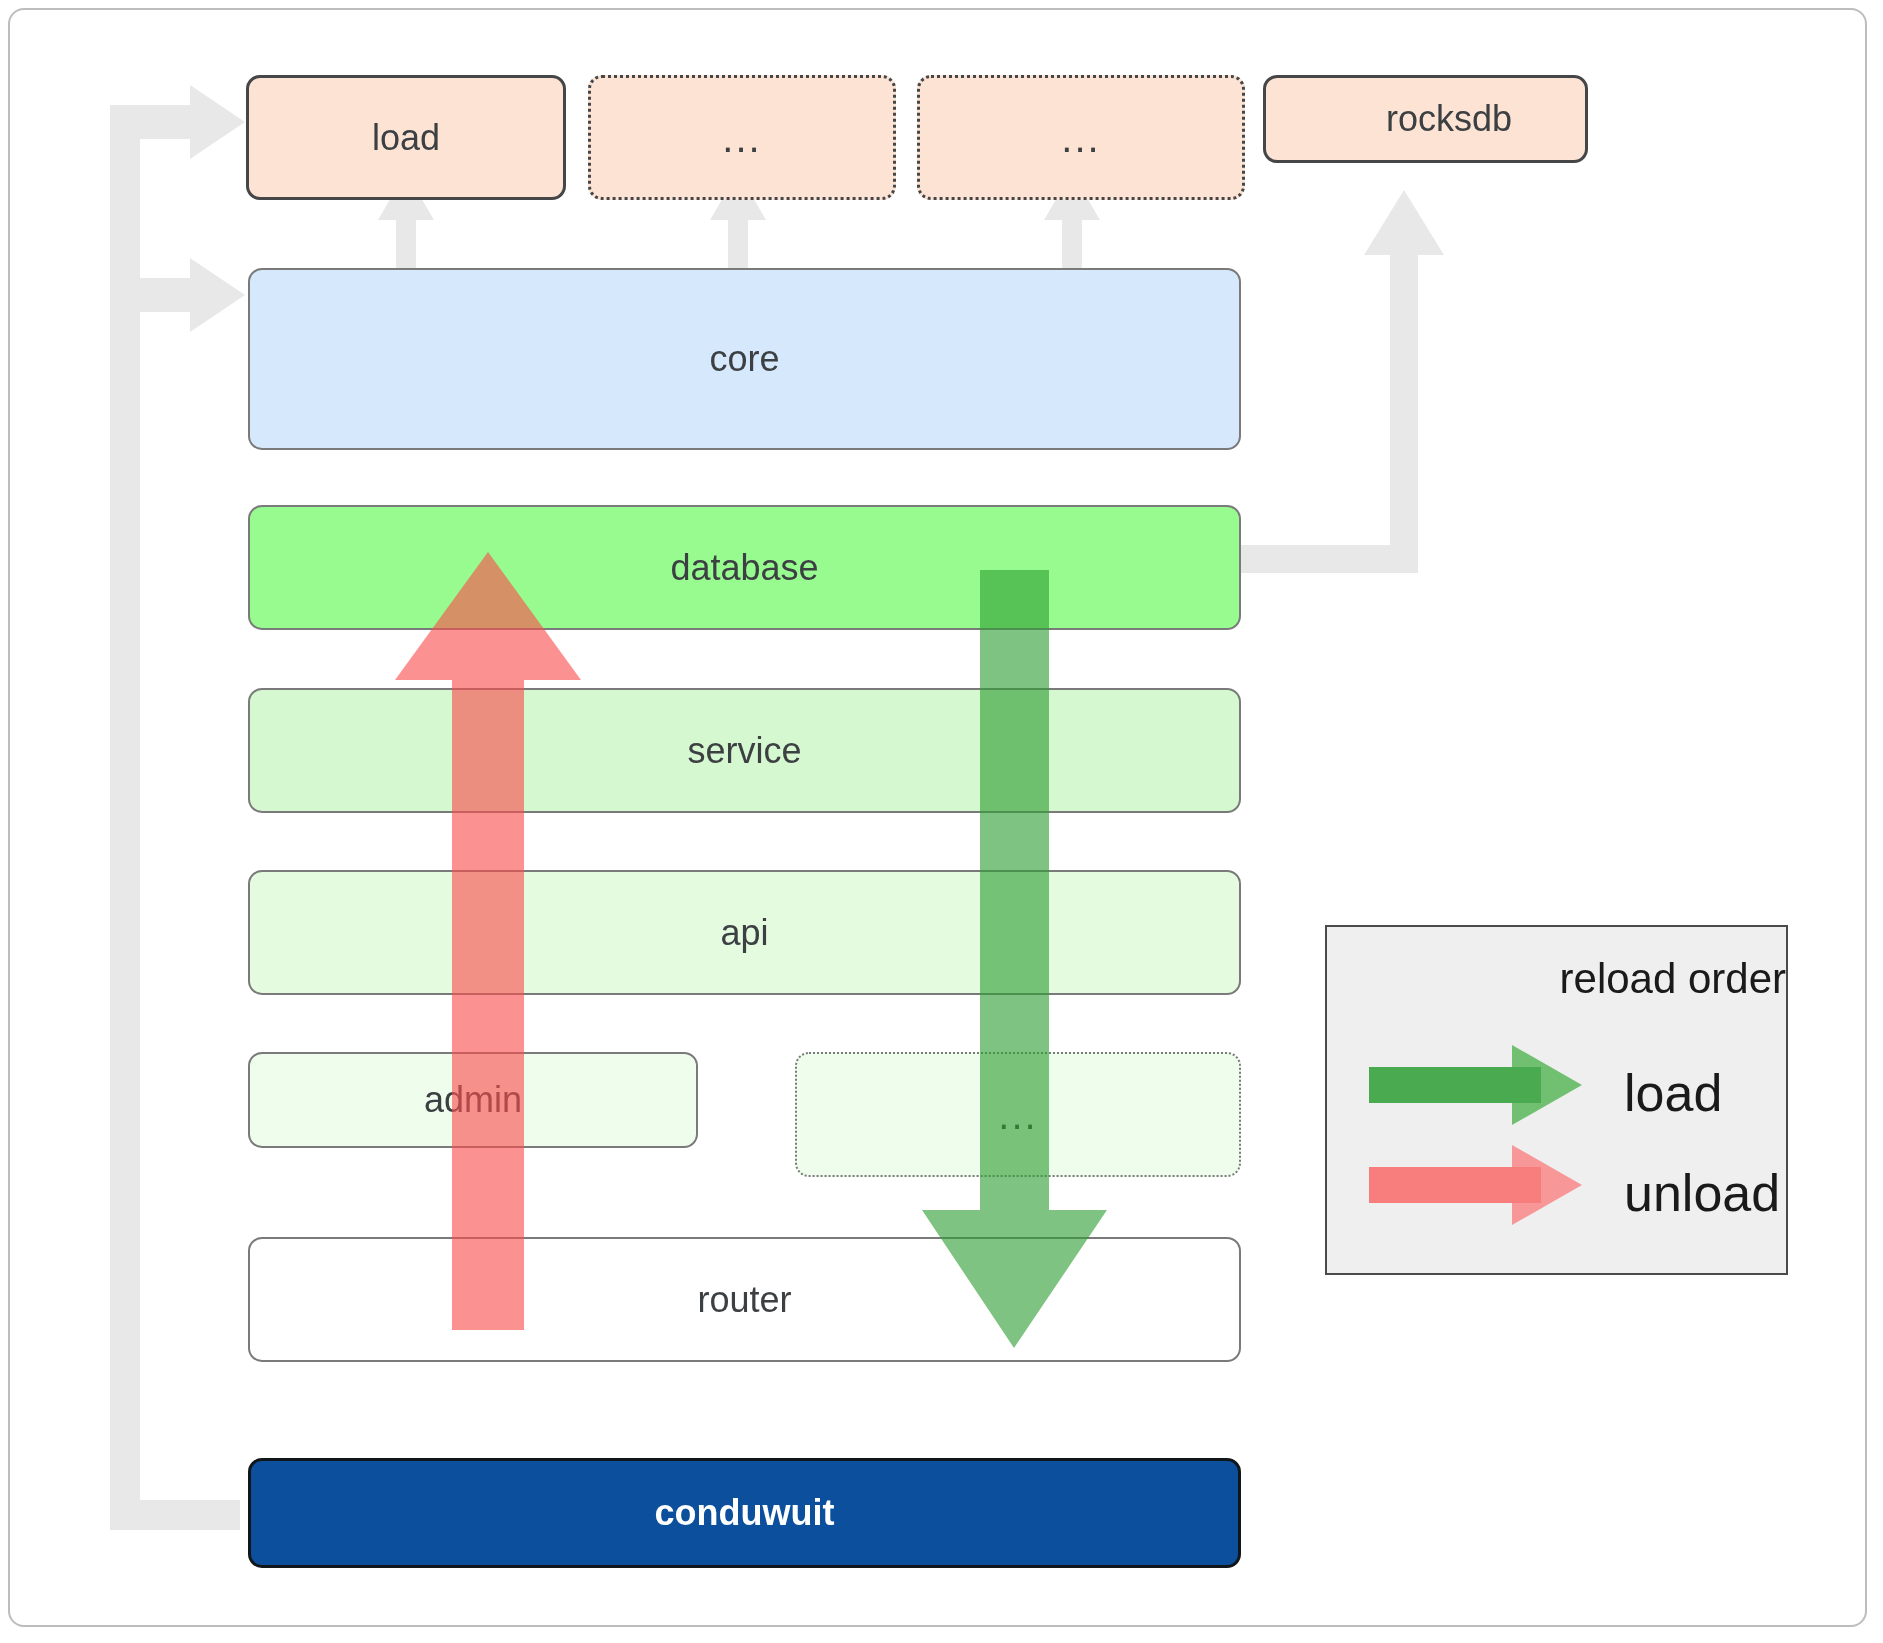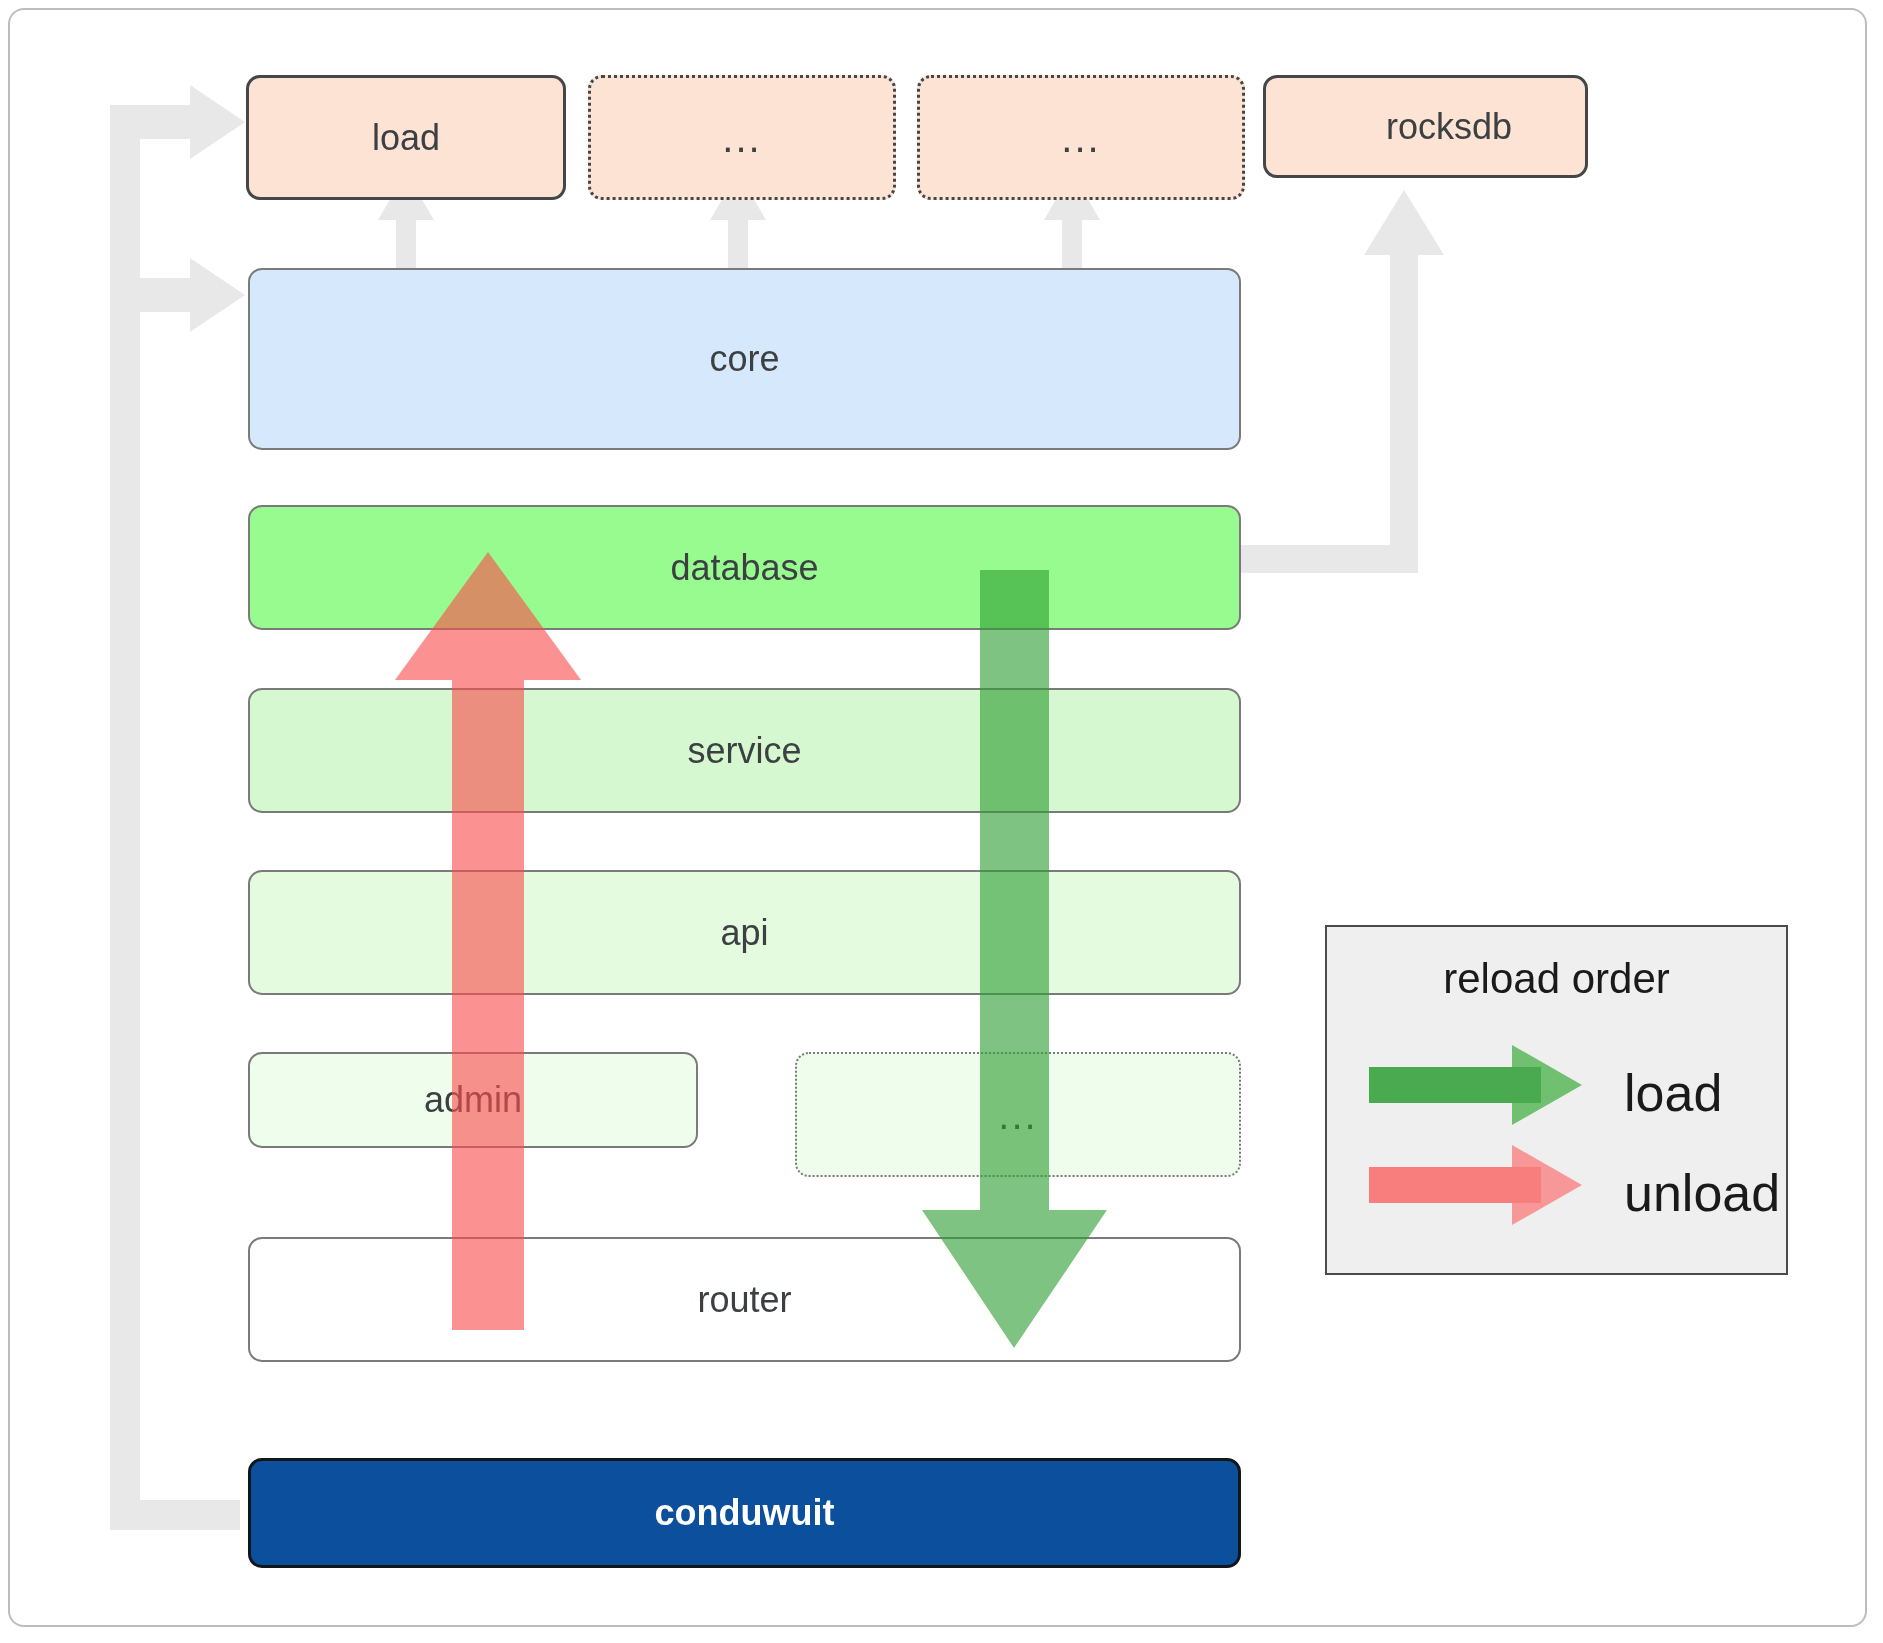--- a/index.html
+++ b/index.html
@@ -107,21 +107,21 @@
     height: 350px;
     background: #efefef;
     border: 2px solid #4a4a4a;
     box-sizing: border-box;
   }
   #legend-title {
     position: absolute;
     left: 0;
     top: 28px;
     width: 100%;
-    text-align: center;
+    text-align: right;
     font-size: 42px;
     color: #1a1a1a;
   }
   .legend-label {
     position: absolute;
     font-size: 52px;
     color: #1a1a1a;
   }
 </style>
 </head>
@@ -181,21 +181,21 @@
   </div>
 
   <div class="node node-top dotted" style="left:588px; top:75px; width:308px; height:125px;">
     <span class="ellipsis">...</span>
   </div>
 
   <div class="node node-top dotted" style="left:917px; top:75px; width:328px; height:125px;">
     <span class="ellipsis">...</span>
   </div>
 
-  <div class="node node-top" style="left:1263px; top:75px; width:325px; height:103px;padding-left:47px;">
+  <div class="node node-top" style="left:1263px; top:75px; width:325px; height:88px;padding-left:47px;">
     <span>rocksdb</span>
   </div>
 
   <div class="node node-core" style="left:248px; top:268px; width:993px; height:182px;">
     <span>core</span>
   </div>
 
   <div class="node node-db" style="left:248px; top:505px; width:993px; height:125px;">
     <span>database</span>
   </div>

